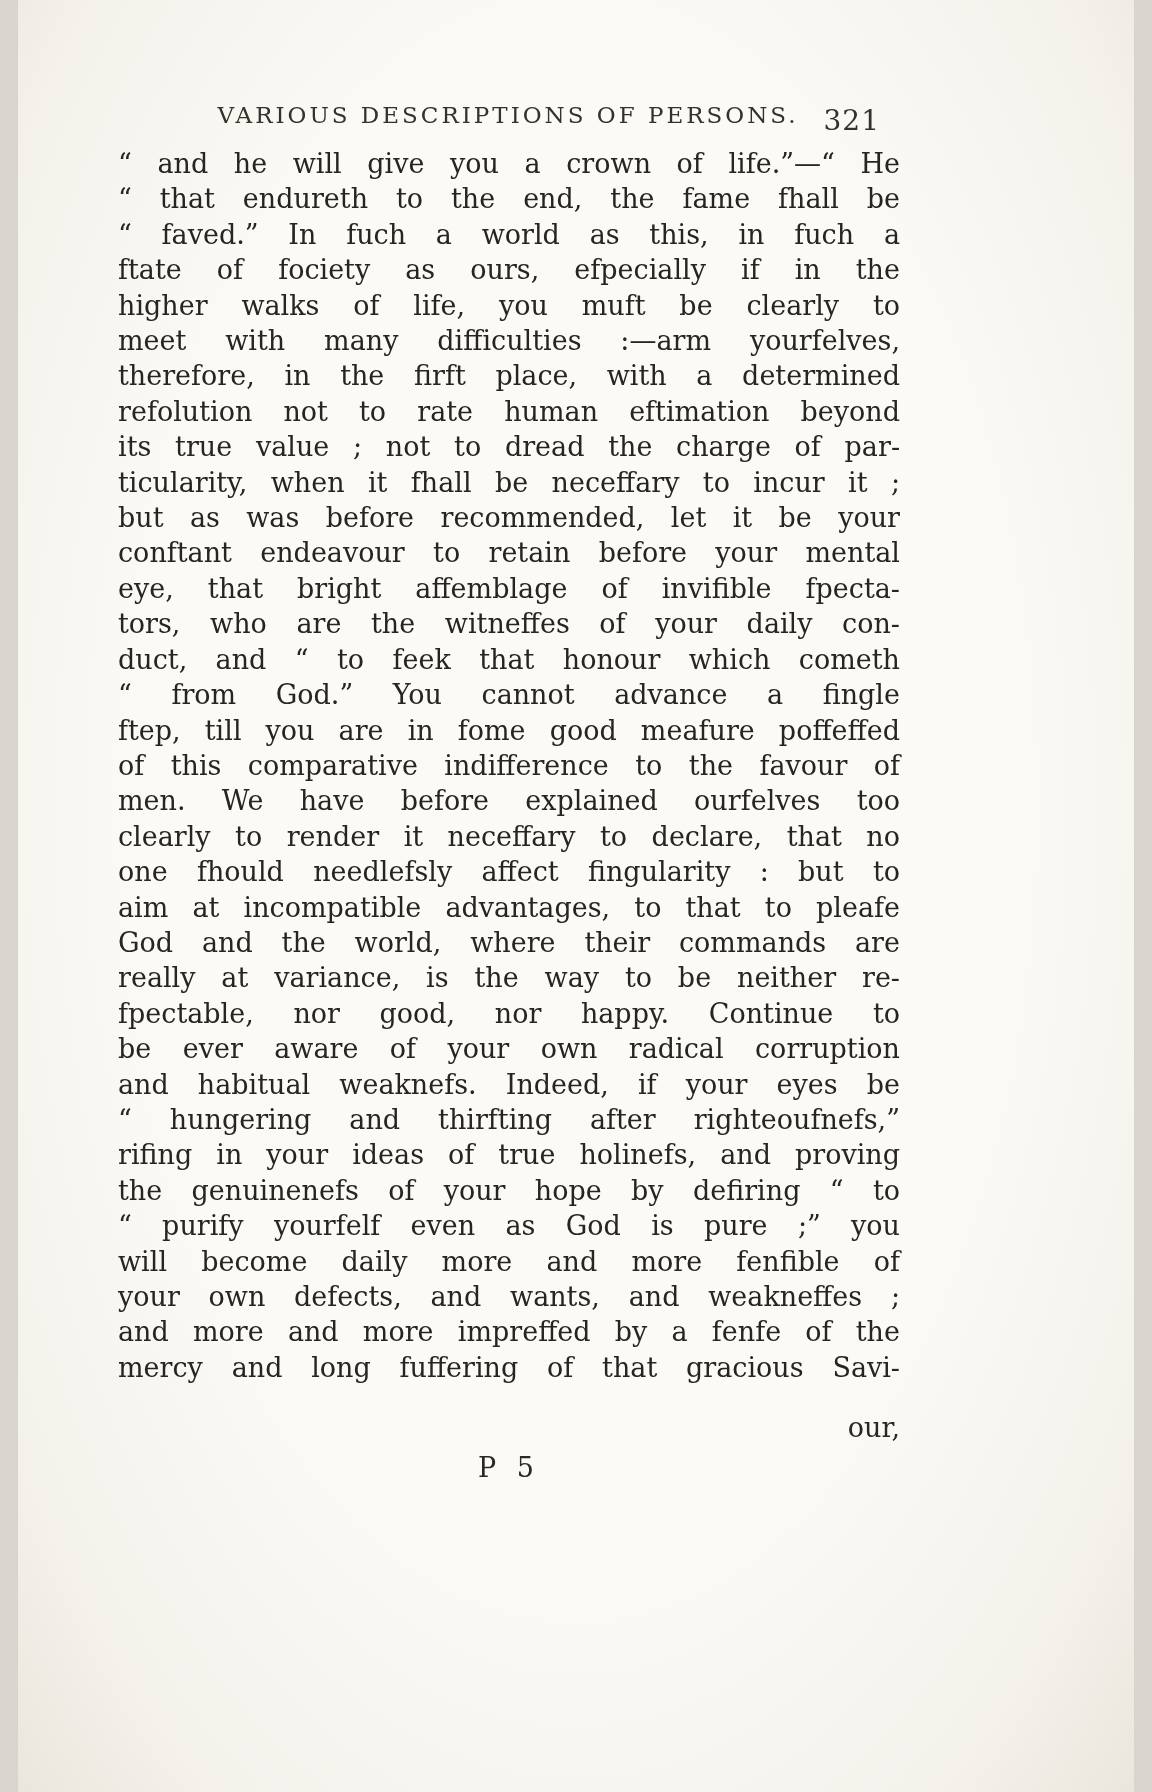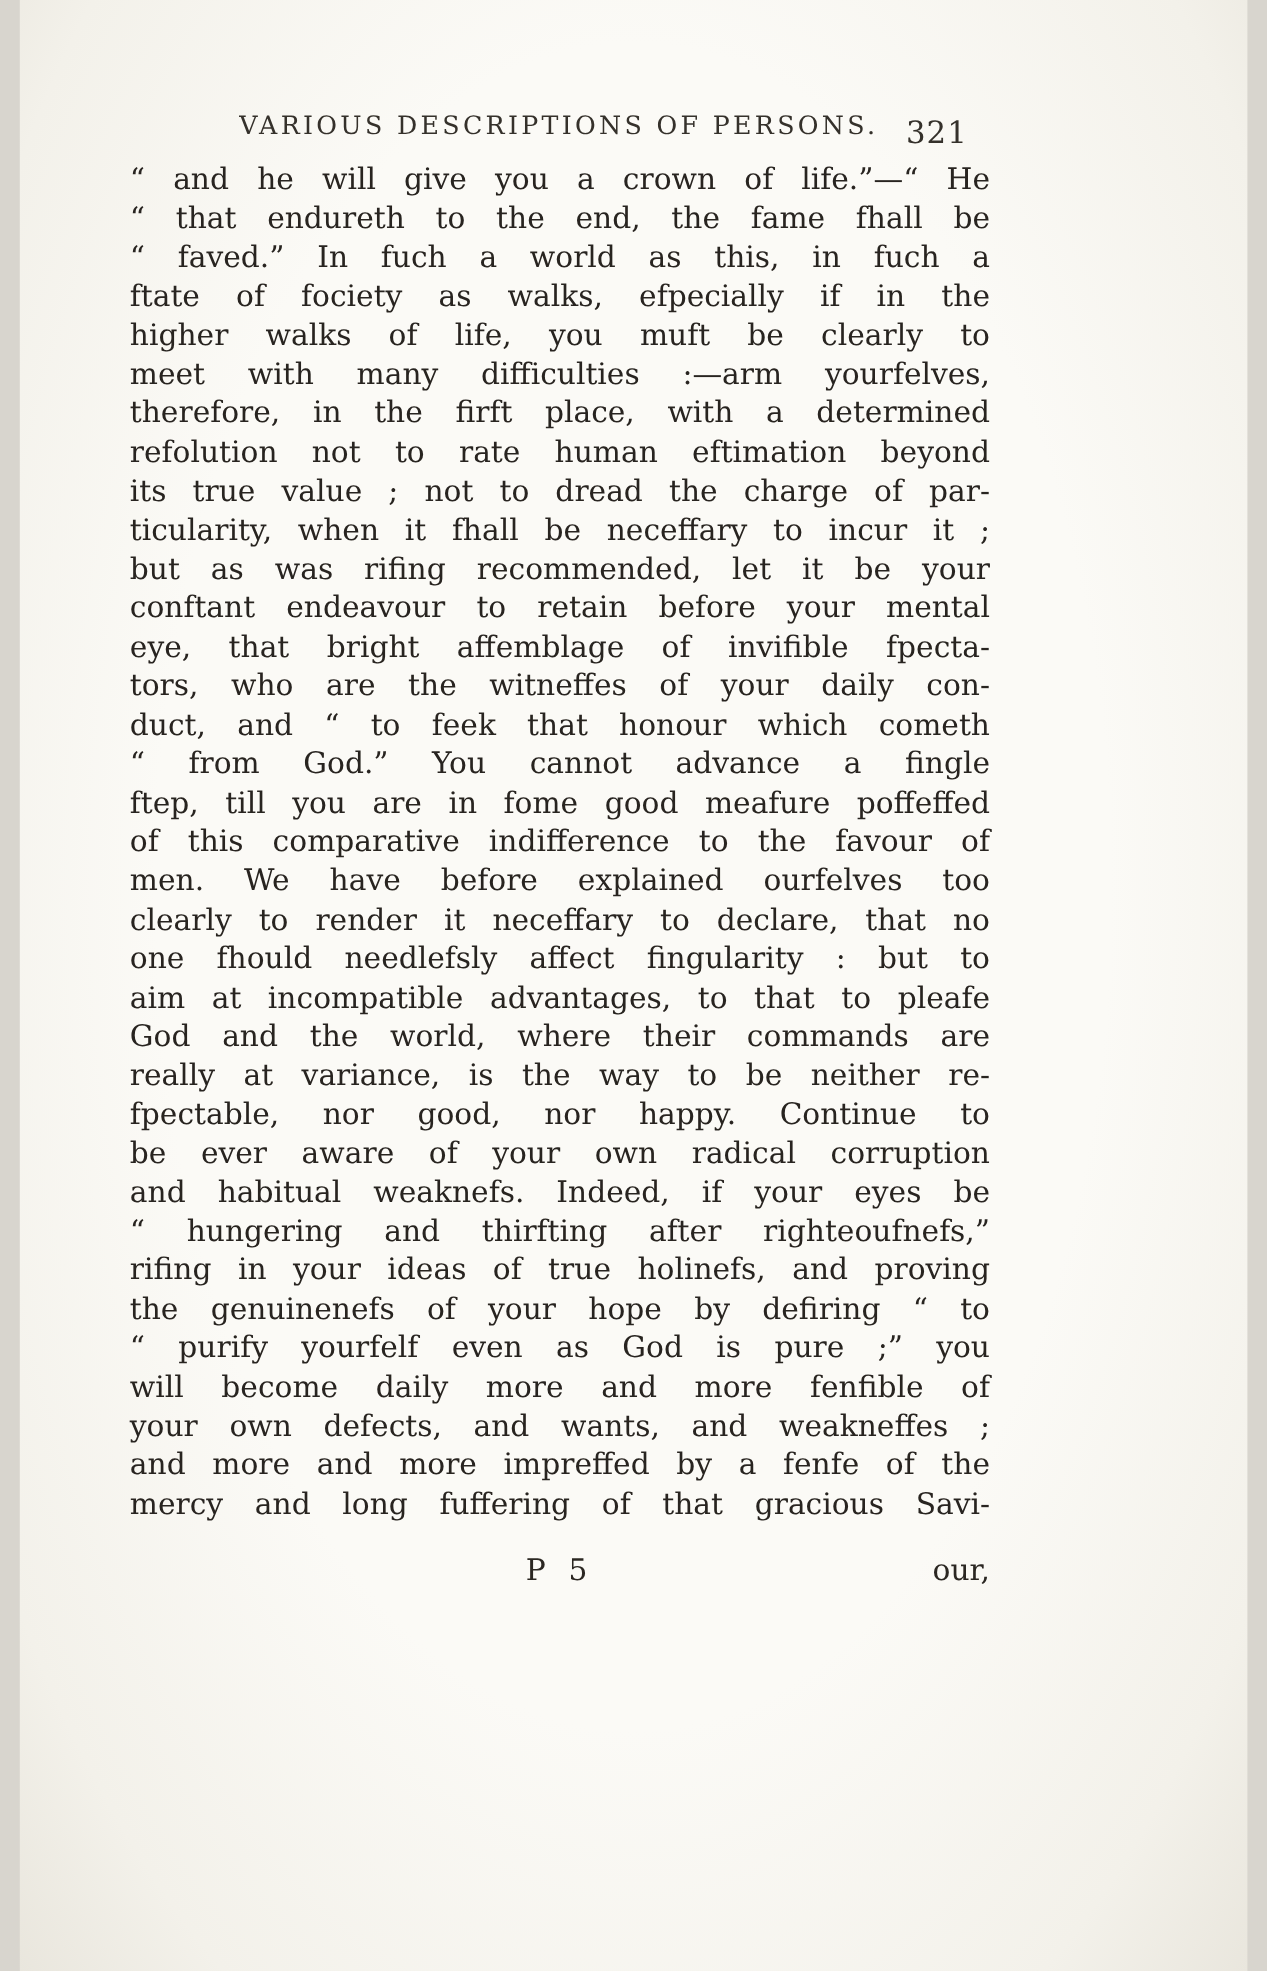--- a/index.html
+++ b/index.html
@@ -56,48 +56,49 @@
     left: 100px;
     width: 782px;
     height: 40px;
     font-size: 27px;
   }
   .signature {
     position: absolute;
     left: 50%;
     transform: translateX(-50%);
     letter-spacing: 6px;
+    margin-top: 40px;
   }
   .catchword {
     position: absolute;
     right: 0;
   }
 </style>
 </head>
 <body>
 
 <div class="page">
 
   <header class="running-head">
     <span class="head-title">VARIOUS DESCRIPTIONS OF PERSONS.</span>
     <span class="page-num">321</span>
   </header>
 
   <main class="body-text" id="body-text">
       <div class="line">“ and he will give you a crown of life.”—“ He</div>
       <div class="line">“ that endureth to the end, the fame fhall be</div>
       <div class="line">“ faved.”  In fuch a world as this, in fuch a</div>
-      <div class="line">ftate of fociety as walks, efpecially if in the</div>
+      <div class="line">ftate of fociety as ours, efpecially if in the</div>
       <div class="line">higher walks of life, you muft be clearly to</div>
       <div class="line">meet with many difficulties :—arm yourfelves,</div>
       <div class="line">therefore, in the firft place, with a determined</div>
       <div class="line">refolution not to rate human eftimation beyond</div>
       <div class="line">its true value ; not to dread the charge of par-</div>
       <div class="line">ticularity, when it fhall be neceffary to incur it ;</div>
-      <div class="line">but as was rifing recommended, let it be your</div>
+      <div class="line">but as was before recommended, let it be your</div>
       <div class="line">conftant endeavour to retain before your mental</div>
       <div class="line">eye, that bright affemblage of invifible fpecta-</div>
       <div class="line">tors, who are the witneffes of your daily con-</div>
       <div class="line">duct, and “ to feek that honour which cometh</div>
       <div class="line">“ from God.”  You cannot advance a fingle</div>
       <div class="line">ftep, till you are in fome good meafure poffeffed</div>
       <div class="line">of this comparative indifference to the favour of</div>
       <div class="line">men.  We have before explained ourfelves too</div>
       <div class="line">clearly to render it neceffary to declare, that no</div>
       <div class="line">one fhould needlefsly affect fingularity : but to</div>

